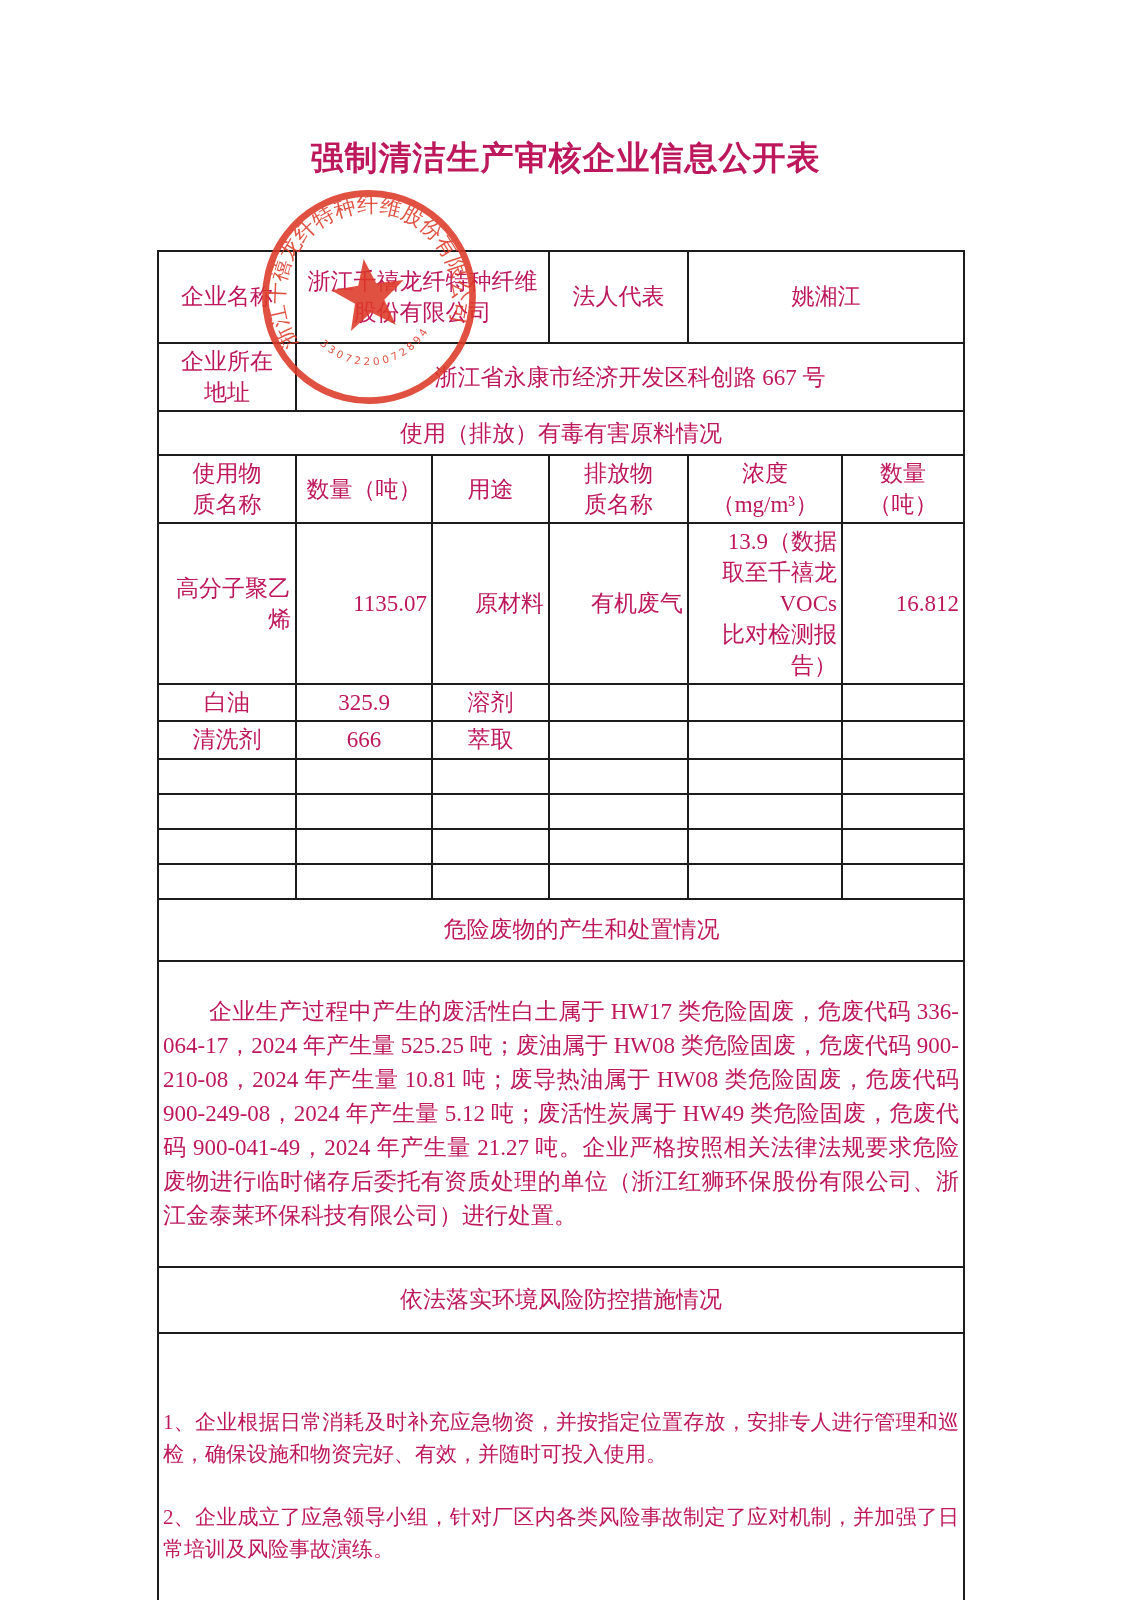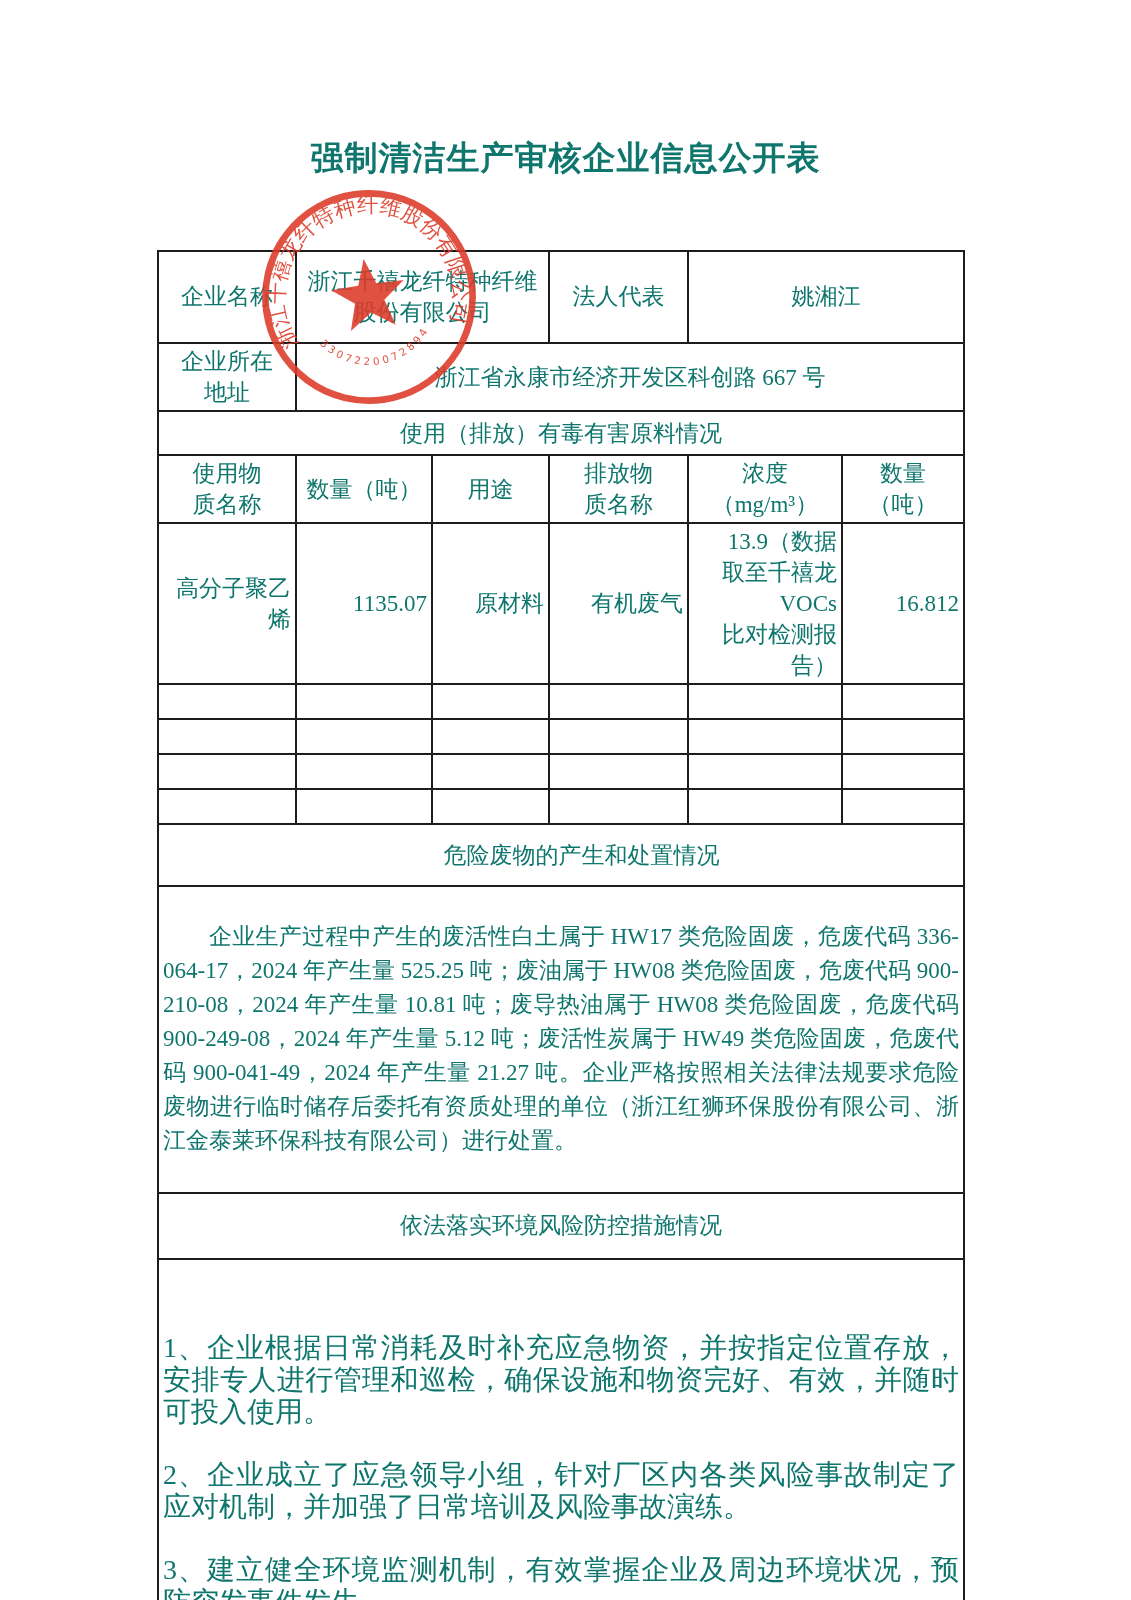--- a/index.html
+++ b/index.html
@@ -2,21 +2,21 @@
 <html><head>
 <meta charset="utf-8">
 <style>
   html,body { margin:0; padding:0; background:#888; }
   .page {
     position:relative;
     width:1131px; height:1600px;
     margin:0 auto;
     background:#ffffff;
     font-family:"Liberation Serif","DejaVu Serif",serif;
-    color:#0f766e;
+    color:#be185d;
     overflow:hidden;
   }
   .doc-title {
     position:absolute; top:136px; left:0; width:100%;
     text-align:center;
     font-size:33px; font-weight:700; letter-spacing:1px;
     margin:0;
   }
   .doc-subtitle {
     position:absolute; top:199px; left:0; width:100%;
@@ -68,21 +68,21 @@
     margin:0;
     text-align:justify;
     text-indent:2em;
     font-size:23px;
     line-height:34px;
   }
   .risk-wrap { padding-top:8px; }
   .risk-item {
     margin:0;
     text-align:justify;
-    font-size:28px;
+    font-size:21px;
     line-height:32px;
   }
   td.conc-cell { font-size:19px; line-height:25px; padding:2px 2px; }
 
   .stamp {
     position:absolute;
     left:258px; top:186px;
     width:222px; height:222px;
     opacity:0.88;
     pointer-events:none;
@@ -134,20 +134,36 @@
         <td>高分子聚乙
 烯</td>
         <td>1135.07</td>
         <td>原材料</td>
         <td>有机废气</td>
         <td class="conc-cell">13.9（数据
 取至千禧龙 VOCs
 比对检测报告）</td>
         <td>16.812</td>
       </tr>
+      <tr class="r-mat-sm1">
+        <td>白油</td>
+        <td>325.9</td>
+        <td>溶剂</td>
+        <td></td>
+        <td></td>
+        <td></td>
+      </tr>
+      <tr class="r-mat-sm2">
+        <td>清洗剂</td>
+        <td>666</td>
+        <td>萃取</td>
+        <td></td>
+        <td></td>
+        <td></td>
+      </tr>
       <tr class="r-empty">
         <td></td>
           <td></td>
           <td></td>
           <td></td>
           <td></td>
           <td></td>
       </tr>
       <tr class="r-empty">
         <td></td>

